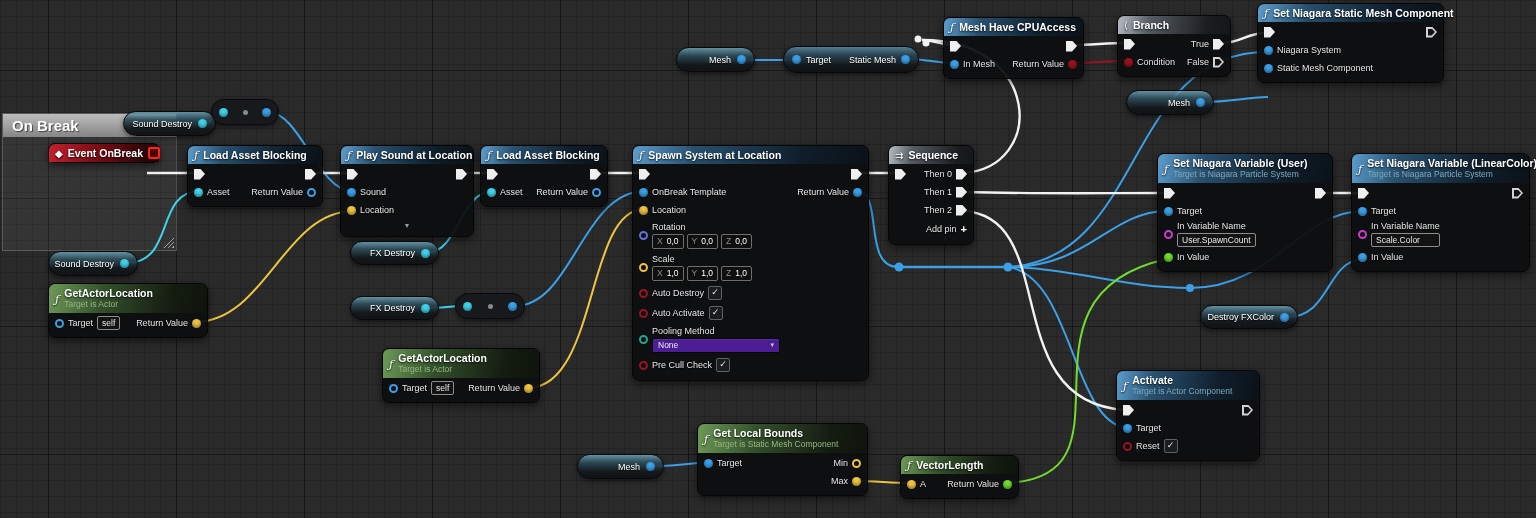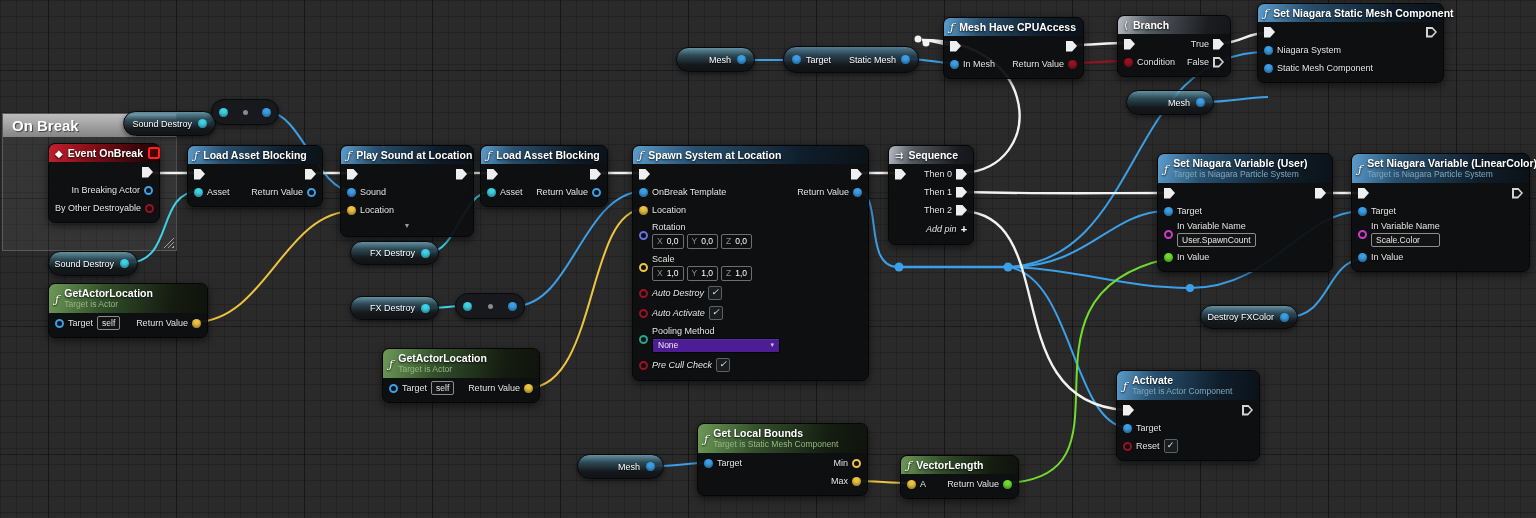--- a/index.html
+++ b/index.html
@@ -24,21 +24,21 @@
   .node.flow .hd{background:linear-gradient(100deg,#b7bdc3 0%,#565c64 28%,#1a1c1f 80%,#141619 100%);}
   .tcol{display:flex;flex-direction:column;justify-content:center;line-height:11px;}
   .ttl{font-size:10.5px;font-weight:bold;color:#fff;text-shadow:0 1px 2px rgba(0,0,0,0.85);white-space:nowrap;}
   .sub{font-size:8.5px;white-space:nowrap;}
   .node.blue .sub{color:#7fa8bc;} .node.green .sub{color:#95b784;}
   .icon{font-size:11.5px;font-style:italic;font-family:"DejaVu Serif",serif;color:#fff;text-shadow:0 1px 2px #000;flex:none;}
   .node.event .icon,.node.flow .icon{font-style:normal;font-family:"DejaVu Sans",sans-serif;font-size:10px;}
   .badge{width:8px;height:8px;border:2px solid #ff2020;background:#4a0000;border-radius:2px;margin-left:auto;flex:none;}
   .body{padding:1px 0 5px 0;}
   .row{display:flex;align-items:center;height:18px;padding:0 6px;gap:4px;font-size:9px;}
-  .row.h32{height:32px;} .row.h28{height:28px;} .row.h20{height:20px;font-style:italic;} .row.h12{height:12px;}
+  .row.h32{height:32px;} .row.h28{height:28px;} .row.h20{height:20px;} .row.h12{height:12px;}
   .cell-l{display:flex;align-items:center;gap:4px;min-width:0;}
   .cell-r{margin-left:auto;display:flex;align-items:center;gap:4px;}
   .plabel{color:#e6e6e6;text-shadow:0 1px 1px #000;white-space:nowrap;}
   .pcirc{width:9px;height:9px;border-radius:50%;flex:none;box-sizing:border-box;}
   .pexec{width:11px;height:11px;flex:none;position:relative;background:#efefef;
     clip-path:polygon(0 0,55% 0,100% 50%,55% 100%,0 100%);}
   .pexec.hollow{background:#d4d4d4;}
   .pexec i{position:absolute;left:2px;top:2px;right:2px;bottom:2px;display:block;background:#101214;
     clip-path:polygon(0 0,52% 0,100% 50%,52% 100%,0 100%);}
   .vbox{background:#131313;border:1px solid #8d8d8d;border-radius:2px;padding:0 4px;font-size:8.5px;
@@ -137,39 +137,20 @@
       <span class="pcirc" style="background: rgb(59, 160, 232); box-shadow: rgba(0, 0, 0, 0.35) 0px -2px 3px inset;"></span>
     </div>
     <div class="node event" style="left: 48px; top: 143px; width: 112px;">
       <div class="hd">
         <span class="icon">◆</span>
         <div class="tcol">
           <span class="ttl">Event OnBreak</span>
         </div>
         <span class="badge"></span>
       </div>
-      <div class="body">
-        <div class="row">
-          <div class="cell-r">
-            <span class="pexec"></span>
-          </div>
-        </div>
-        <div class="row">
-          <div class="cell-r">
-            <span class="plabel">In Breaking Actor</span>
-            <span class="pcirc" style="border: 2.5px solid rgb(59, 160, 232);"></span>
-          </div>
-        </div>
-        <div class="row">
-          <div class="cell-r">
-            <span class="plabel">By Other Destroyable</span>
-            <span class="pcirc" style="border: 2.5px solid rgb(154, 18, 32);"></span>
-          </div>
-        </div>
-      </div>
     </div>
     <div class="pill" style="left: 48px; top: 251px; width: 90px; height: 25px;">
       <span>Sound Destroy</span>
       <span class="pcirc" style="background: rgb(63, 210, 232); box-shadow: rgba(0, 0, 0, 0.35) 0px -2px 3px inset;"></span>
     </div>
     <div class="node green" style="left: 48px; top: 283px; width: 160px;">
       <div class="hd two">
         <span class="icon">ƒ</span>
         <div class="tcol">
           <span class="ttl">GetActorLocation</span>

